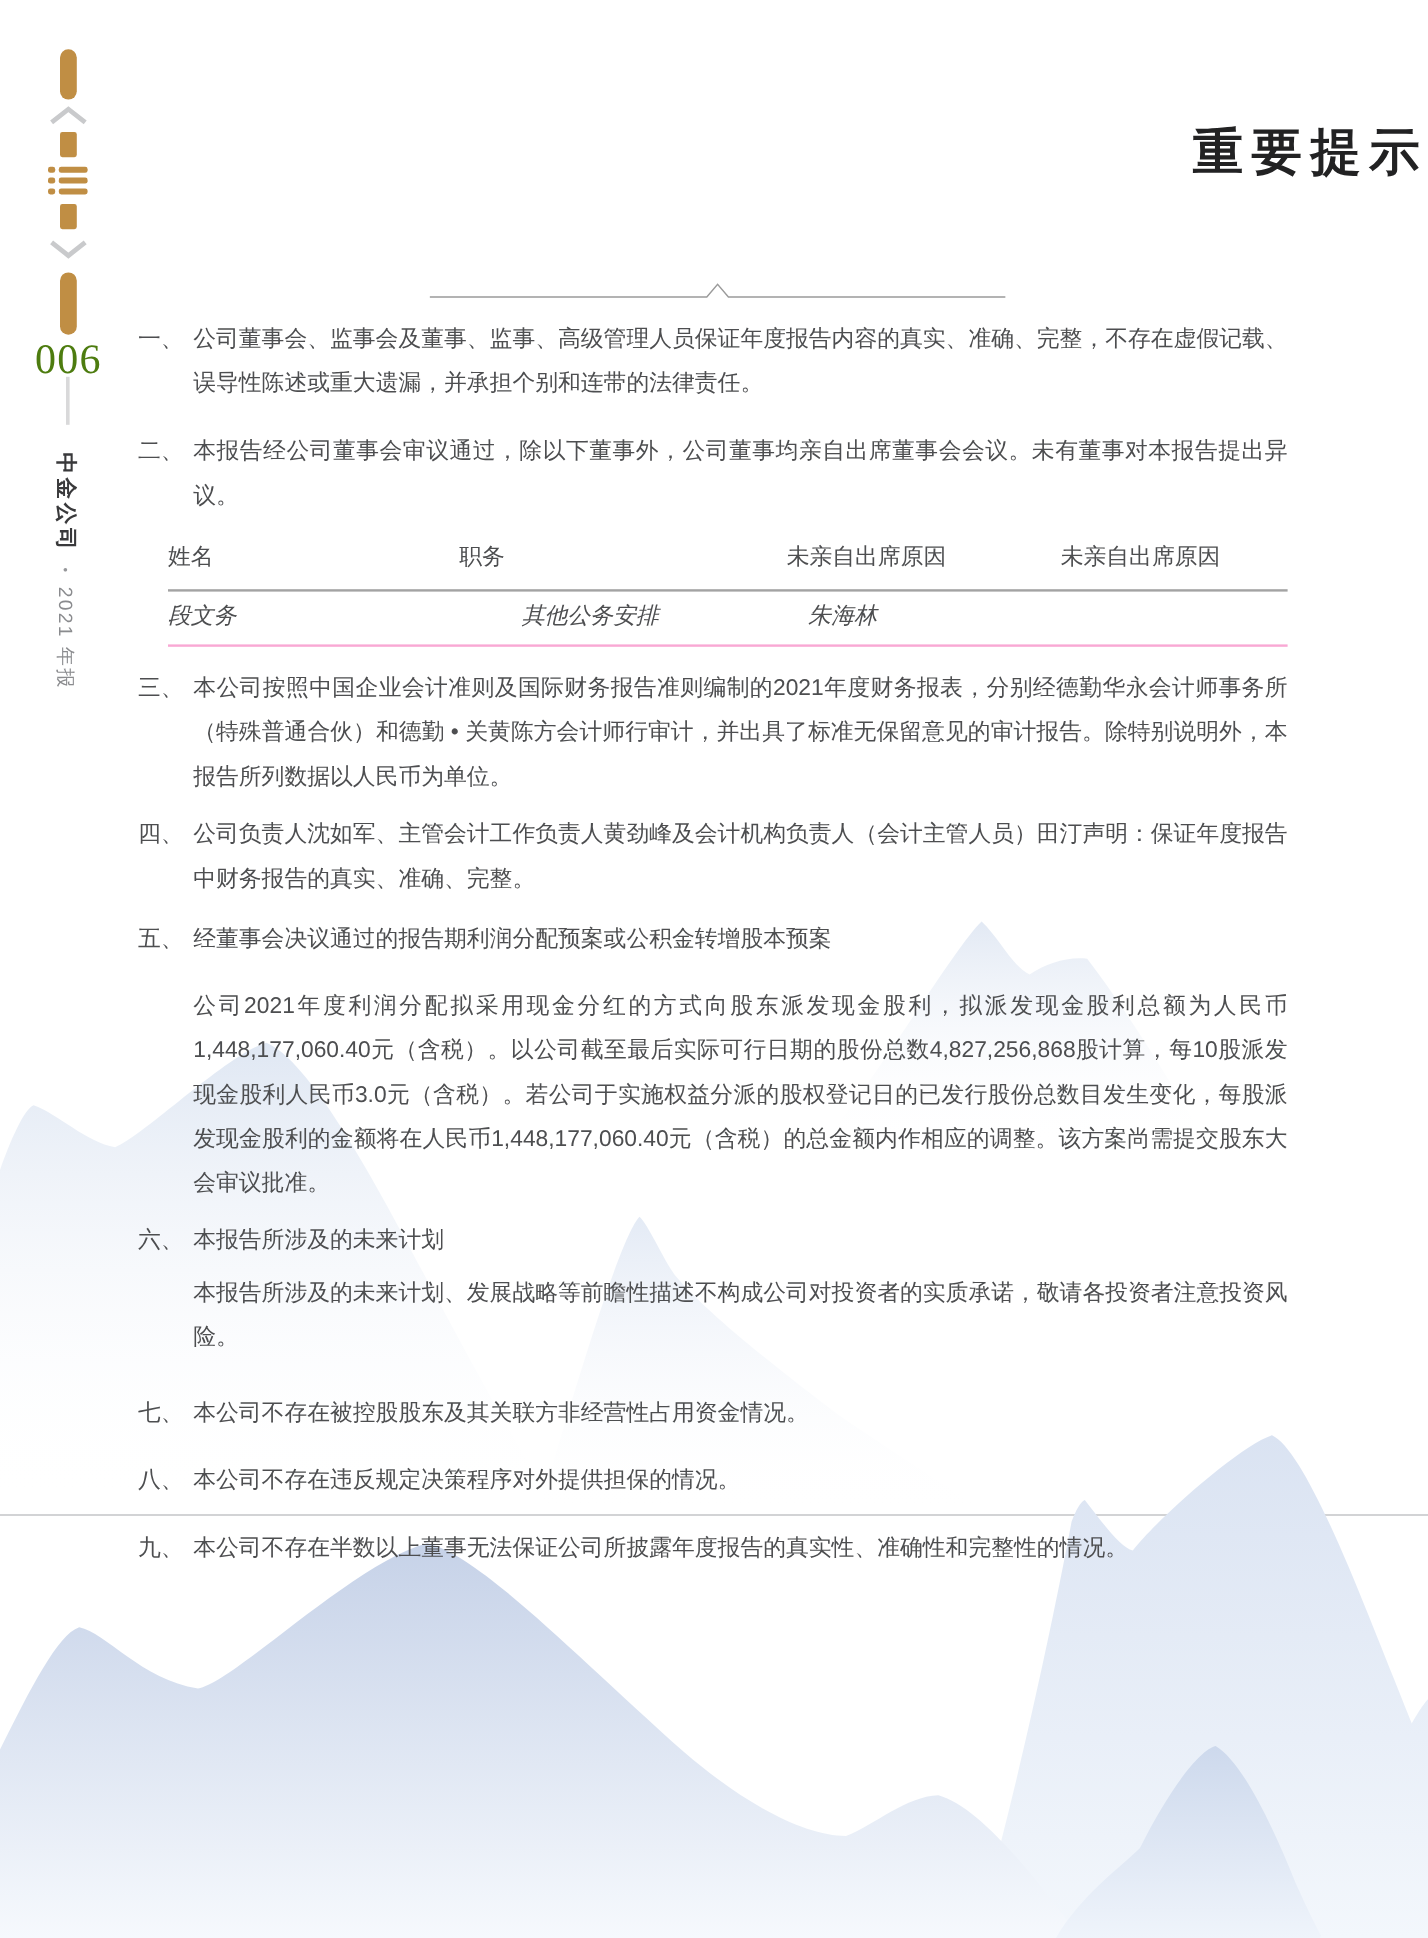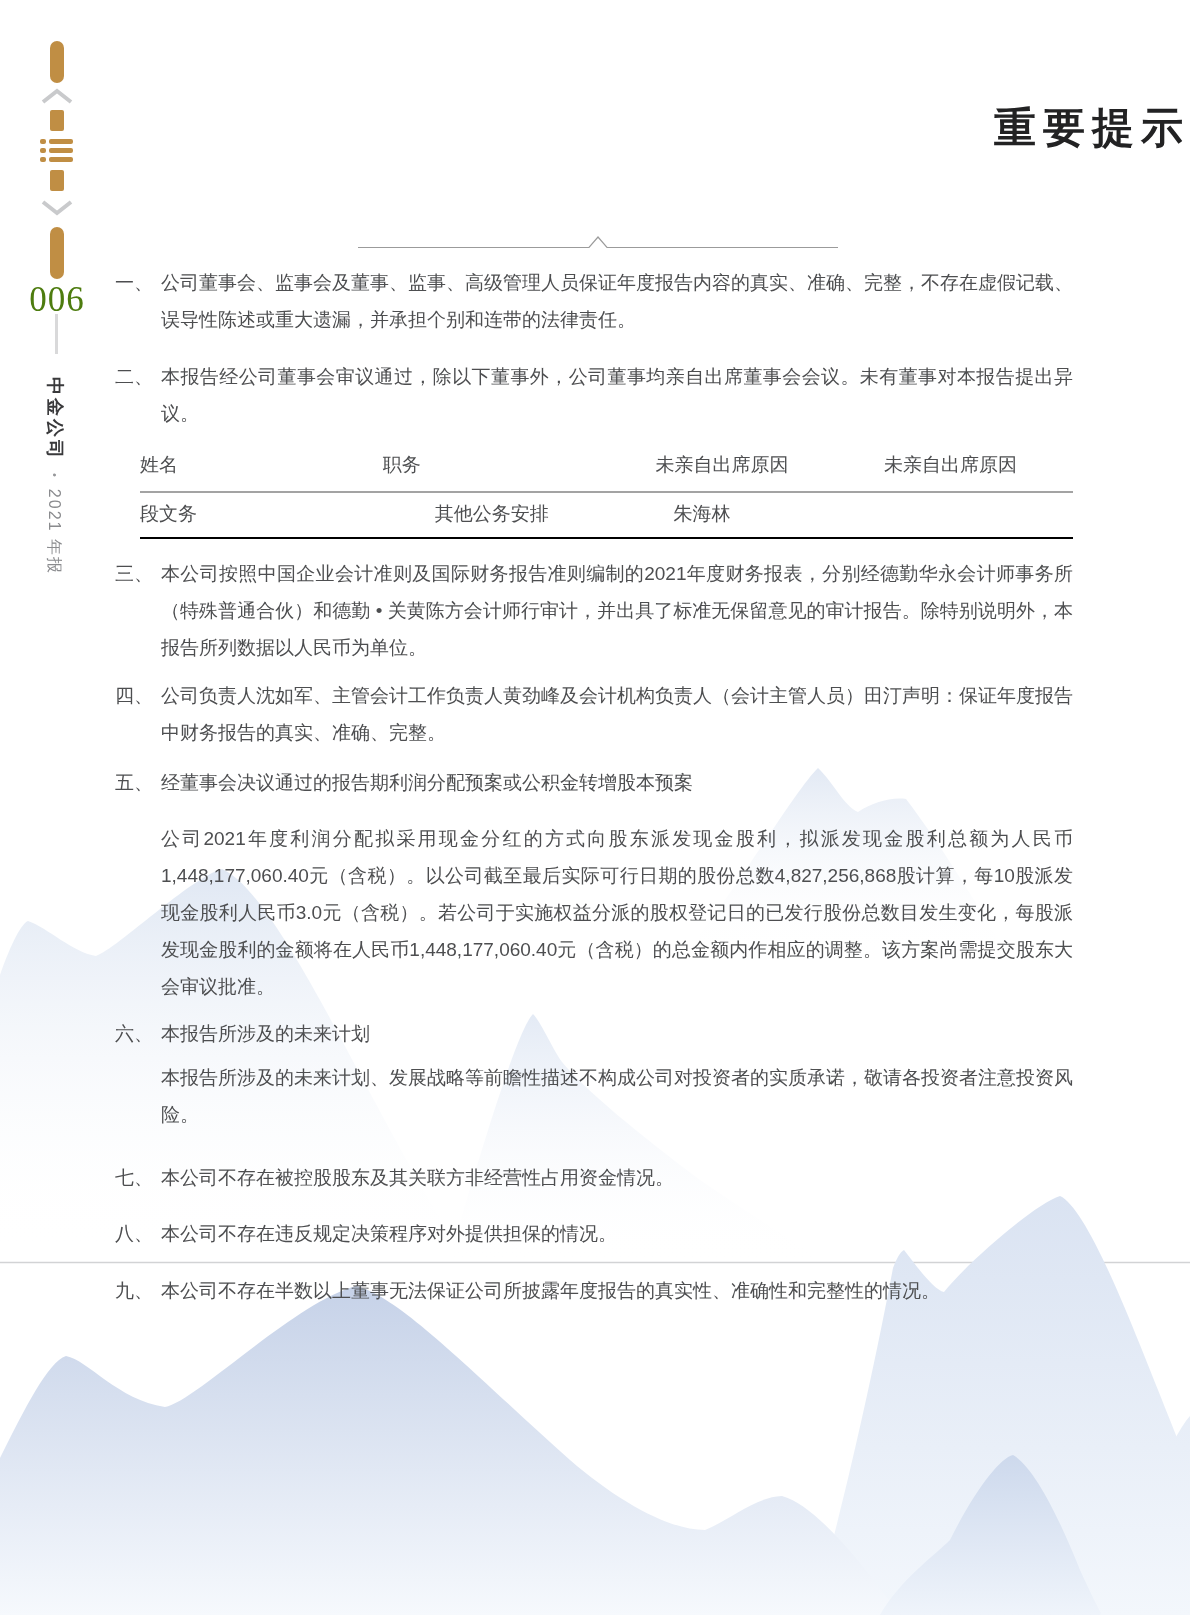--- a/index.html
+++ b/index.html
@@ -50,21 +50,21 @@
     font-size:19px;line-height:37px;
   }
   .item{display:flex;}
   .item .num{width:46px;flex:none;}
   .item .body{flex:1;text-align:justify;}
   .para{margin-left:46px;text-align:justify;}
   
   .dtable{margin-left:25px;width:933px;margin-top:14px;}
   .trow{display:flex;line-height:37px;}
   .thead{border-bottom:2px solid #a3a3a3;padding-bottom:8px;}
-  .tbody-row{border-bottom:2px solid #000000;padding-bottom:5px;padding-top:2px;}
+  .tbody-row{border-bottom:2px solid #f9a8d4;padding-bottom:5px;padding-top:2px;font-style:italic;}
   .c0{width:27.2%;}
   .c1{width:26.0%;}
   .c2{width:25.6%;margin-left:41px;}
   .c3{width:21.2%;}
 </style>
 </head>
 <body>
 
 <svg class="bg-art" width="1190" height="1615" viewBox="0 0 1190 1615" aria-hidden="true">
   <defs>

